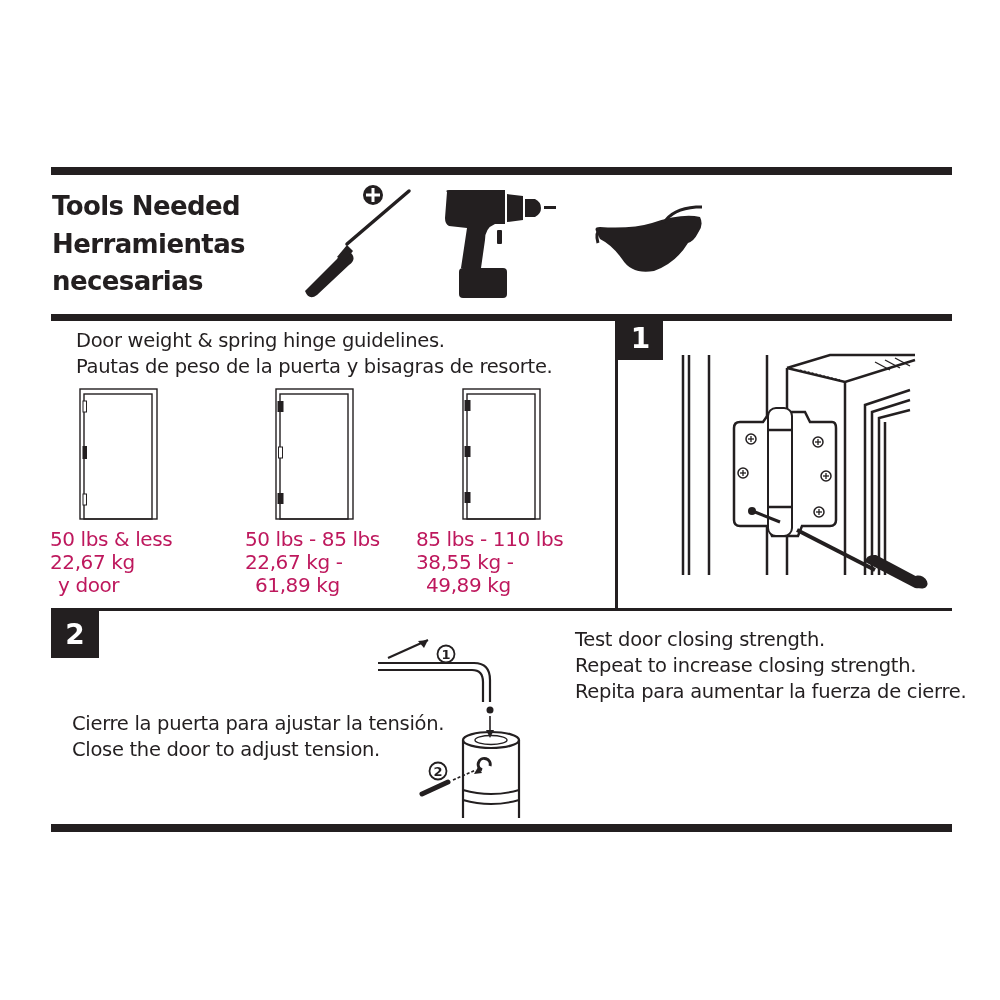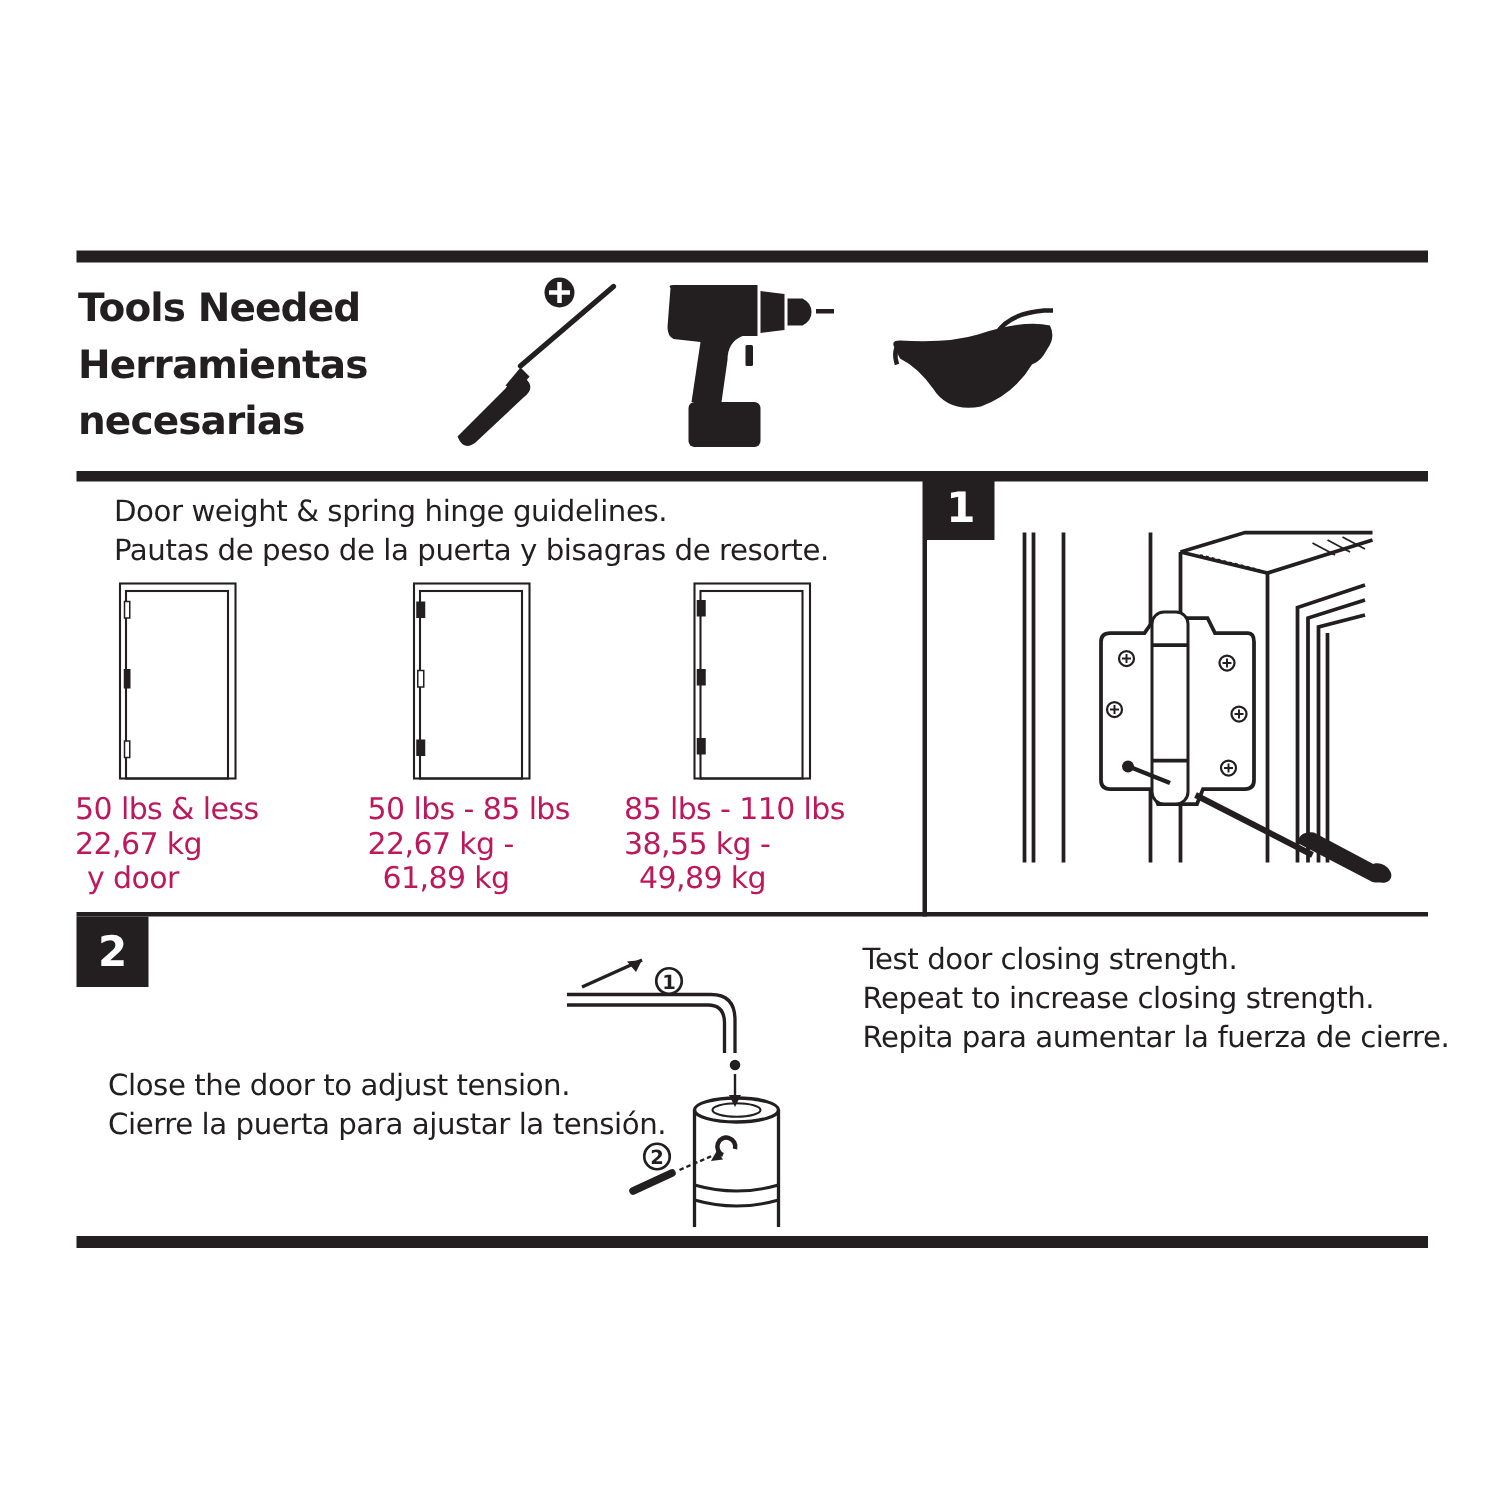--- a/index.html
+++ b/index.html
@@ -160,22 +160,22 @@
   <path d="M75 162 L100 172" stroke="#231f20" stroke-width="3"></path>
 
   <path d="M117 180 L195 220" stroke="#231f20" stroke-width="4"></path>
   <path d="M185 212 L235 238 Q246 240 243 230 L196 205 Q186 204 185 212 Z" fill="#231f20"></path>
   <ellipse cx="240" cy="232" rx="6" ry="8" fill="#231f20" transform="rotate(-60 240 232)"></ellipse>
 </svg>
 
 <div class="stepnum" style="left:51px; top:611px; width:48px; height:47px; line-height:47px;">2</div>
 
 <div class="txt line" style="left:48px; top:711px;">
+  <div>Cierre la puerta para ajustar la tensión.</div>
   <div>Close the door to adjust tension.</div>
-  <div>Cierre la puerta para ajustar la tensión.</div>
 </div>
 
 <svg style="left:378px; top:630px;" width="150" height="195" viewBox="0 0 150 195">
   <g stroke="#231f20" fill="none">
 
     <path d="M0 33 L96 33 Q112 33 112 50 L112 72" stroke-width="2.2"></path>
     <path d="M0 40 L94 40 Q105 40 105 52 L105 72" stroke-width="2.2"></path>
 
     <line x1="10" y1="28" x2="50" y2="10" stroke-width="2.2"></line>
 

